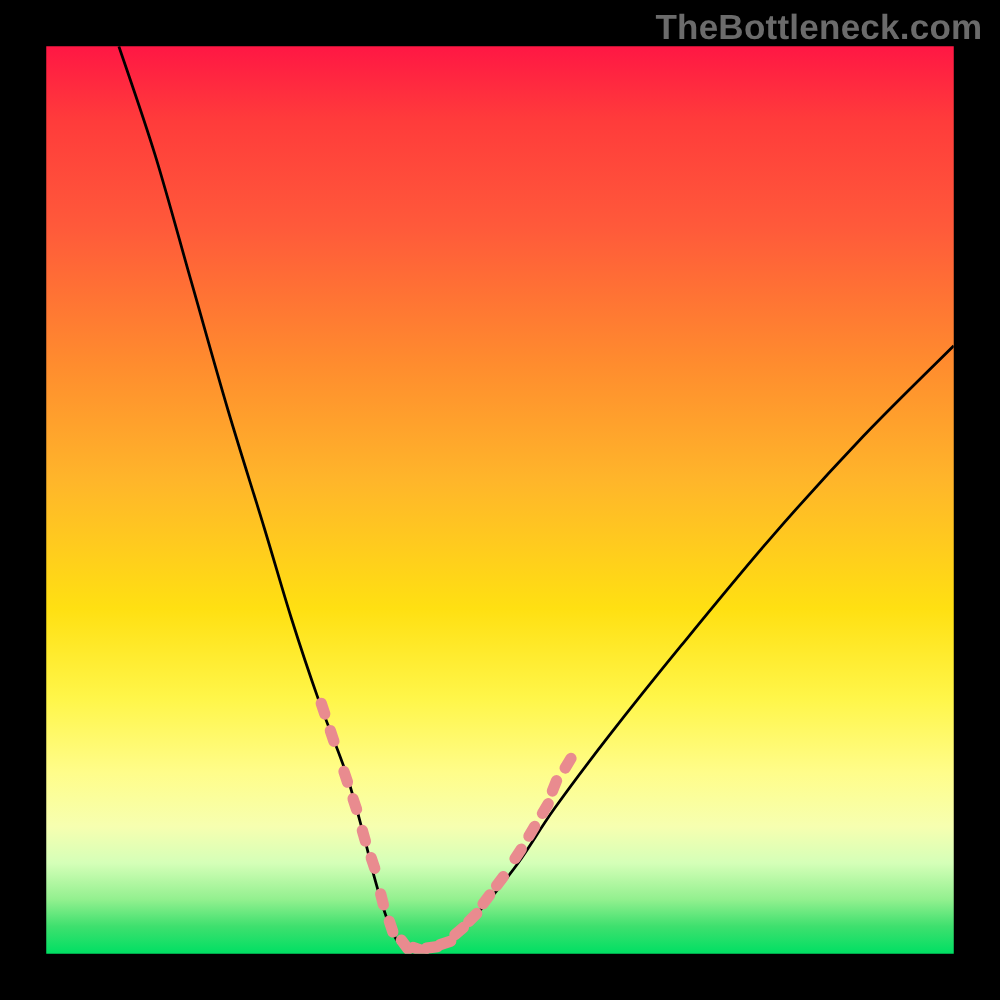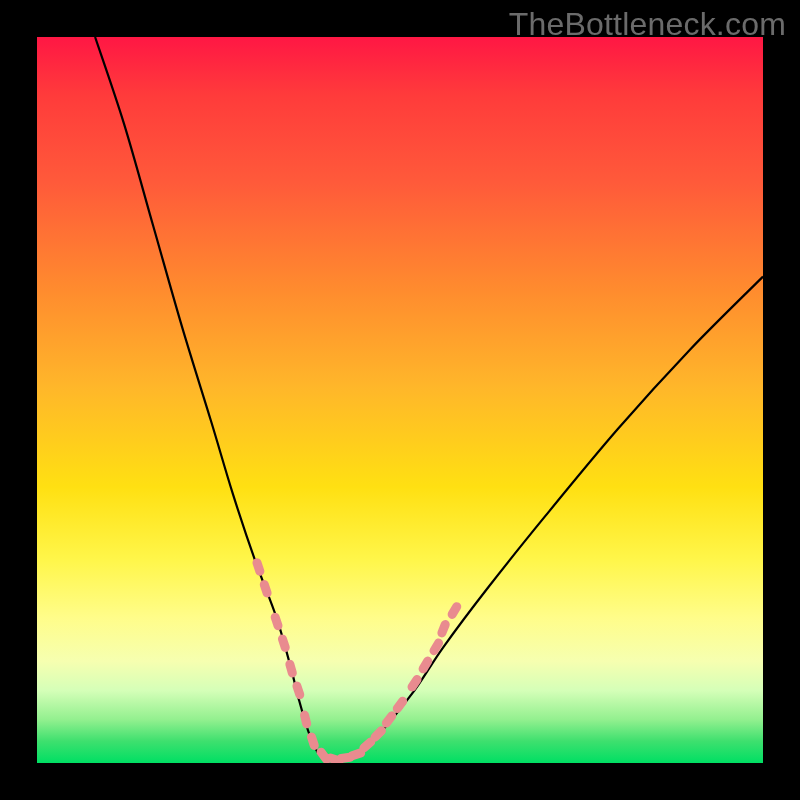--- a/index.html
+++ b/index.html
@@ -47,22 +47,22 @@
     left: 0;
     top: 0;
     width: 726px;
     height: 726px;
   }
   .watermark {
     position: absolute;
     top: 6px;
     right: 14px;
     color: #6b6b6b;
-    font-size: 32px;
-    font-weight: 400;
+    font-size: 28px;
+    font-weight: 700;
     letter-spacing: 0.2px;
   }
 </style>
 </head>
 <body>
 
 <div class="frame">
   <div class="watermark">TheBottleneck.com</div>
 
   <div class="plot">

